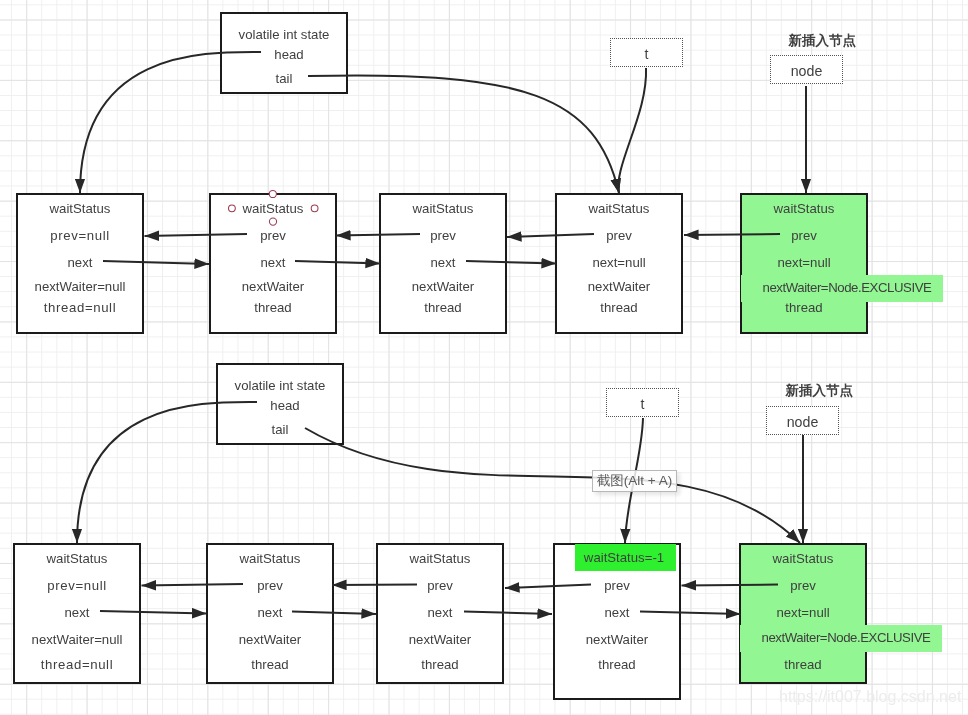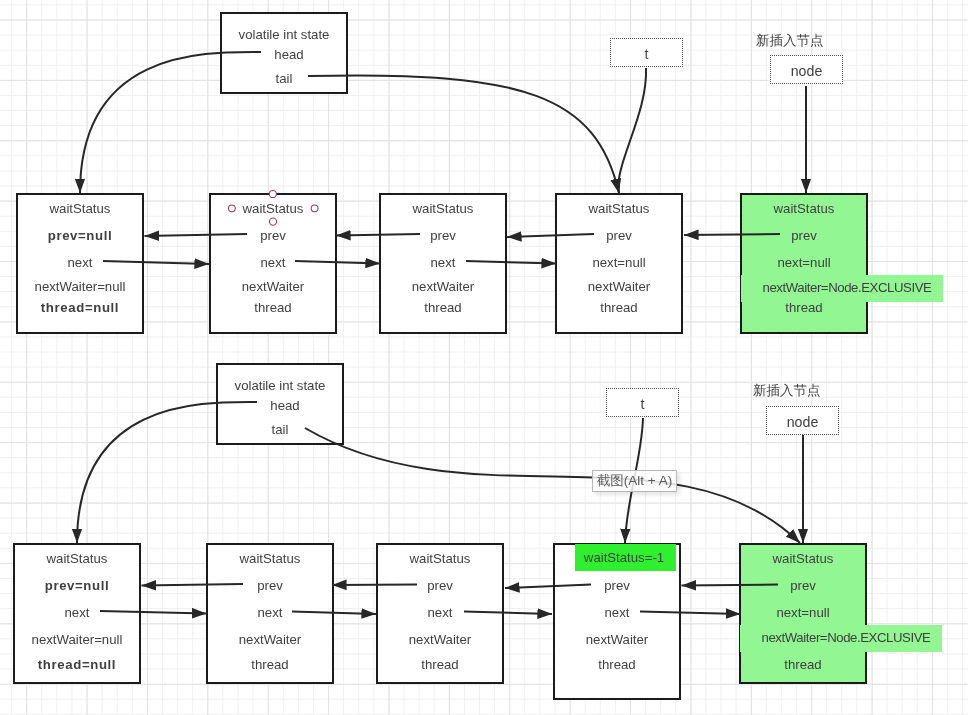--- a/index.html
+++ b/index.html
@@ -16,23 +16,23 @@
     background-size:60.4px 60.4px,60.4px 60.4px,15.1px 15.1px,15.1px 15.1px;
     background-position:26.2px 19.5px,26.2px 19.5px,11.1px 4.4px,11.1px 4.4px;
   }
   svg.layer{position:absolute;left:0;top:0;width:968px;height:715px;overflow:visible;}
   .node{position:absolute;box-sizing:border-box;border:2px solid #1b1b1b;background:#ffffff;}
   .node.green{background:#92f692;}
   .dashbox{position:absolute;box-sizing:border-box;border:1.6px dotted #545454;background:#ffffff;}
   .dashbox .row{font-size:14.2px;}
   .row{position:absolute;left:0;width:100%;text-align:center;color:#3f3f3f;
        font-size:13.2px;line-height:16px;white-space:nowrap;}
-  .row.wide{letter-spacing:0.62px;font-weight:bold;}
+  .row.wide{letter-spacing:0.62px;}
   .row.tight{letter-spacing:-0.42px;}
-  .cap{position:absolute;color:#3f3f3f;font-size:13.5px;white-space:nowrap;text-align:left;}
+  .cap{position:absolute;color:#3f3f3f;font-size:13.5px;white-space:nowrap;text-align:right;font-weight:bold;}
   .hl{position:absolute;background:#92f692;}
   .hl2{position:absolute;background:#2ff02f;}
   .tooltip{position:absolute;box-sizing:border-box;border:1px solid #b8b8b8;background:rgba(253,253,253,.85);
            box-shadow:3px 3px 4px rgba(0,0,0,.10);color:#5b5b5b;font-size:13.5px;
            display:flex;align-items:center;justify-content:center;}
   .wm{position:absolute;color:#ececec;font-size:16px;white-space:nowrap;}
 </style>
 </head>
 <body>
 
@@ -192,20 +192,21 @@
       <path d="M417,584.5 L332,585" marker-end="url(#ah)"></path>
       <path d="M292,611.5 L376,614" marker-end="url(#ah)"></path>
       <path d="M591,584.5 L505,588" marker-end="url(#ah)"></path>
       <path d="M464,611.5 L552,614" marker-end="url(#ah)"></path>
       <path d="M778,584.5 L681.5,585.5" marker-end="url(#ah)"></path>
       <path d="M640,611.5 L740.5,614" marker-end="url(#ah)"></path>
     </g>
   </svg>
 
   <div class="tooltip" style="left:592px;top:470px;width:85px;height:22px;">截图(Alt + A)</div>
+  <div class="wm" style="left:779px;top:688px;">https://it007.blog.csdn.net</div>
 
   <svg class="layer" viewBox="0 0 968 715">
     <g>
       <circle cx="272.8" cy="194" r="3.6" fill="#ffffff" stroke="#9c3a52" stroke-width="1.05"></circle>
       <circle cx="231.9" cy="208.3" r="3.4" fill="#ffffff" stroke="#9c3a52" stroke-width="1.05"></circle>
       <circle cx="314.6" cy="208.3" r="3.4" fill="#ffffff" stroke="#9c3a52" stroke-width="1.05"></circle>
       <circle cx="273" cy="221.6" r="3.6" fill="#ffffff" stroke="#9c3a52" stroke-width="1.05"></circle>
     </g>
   </svg>
 </div>

